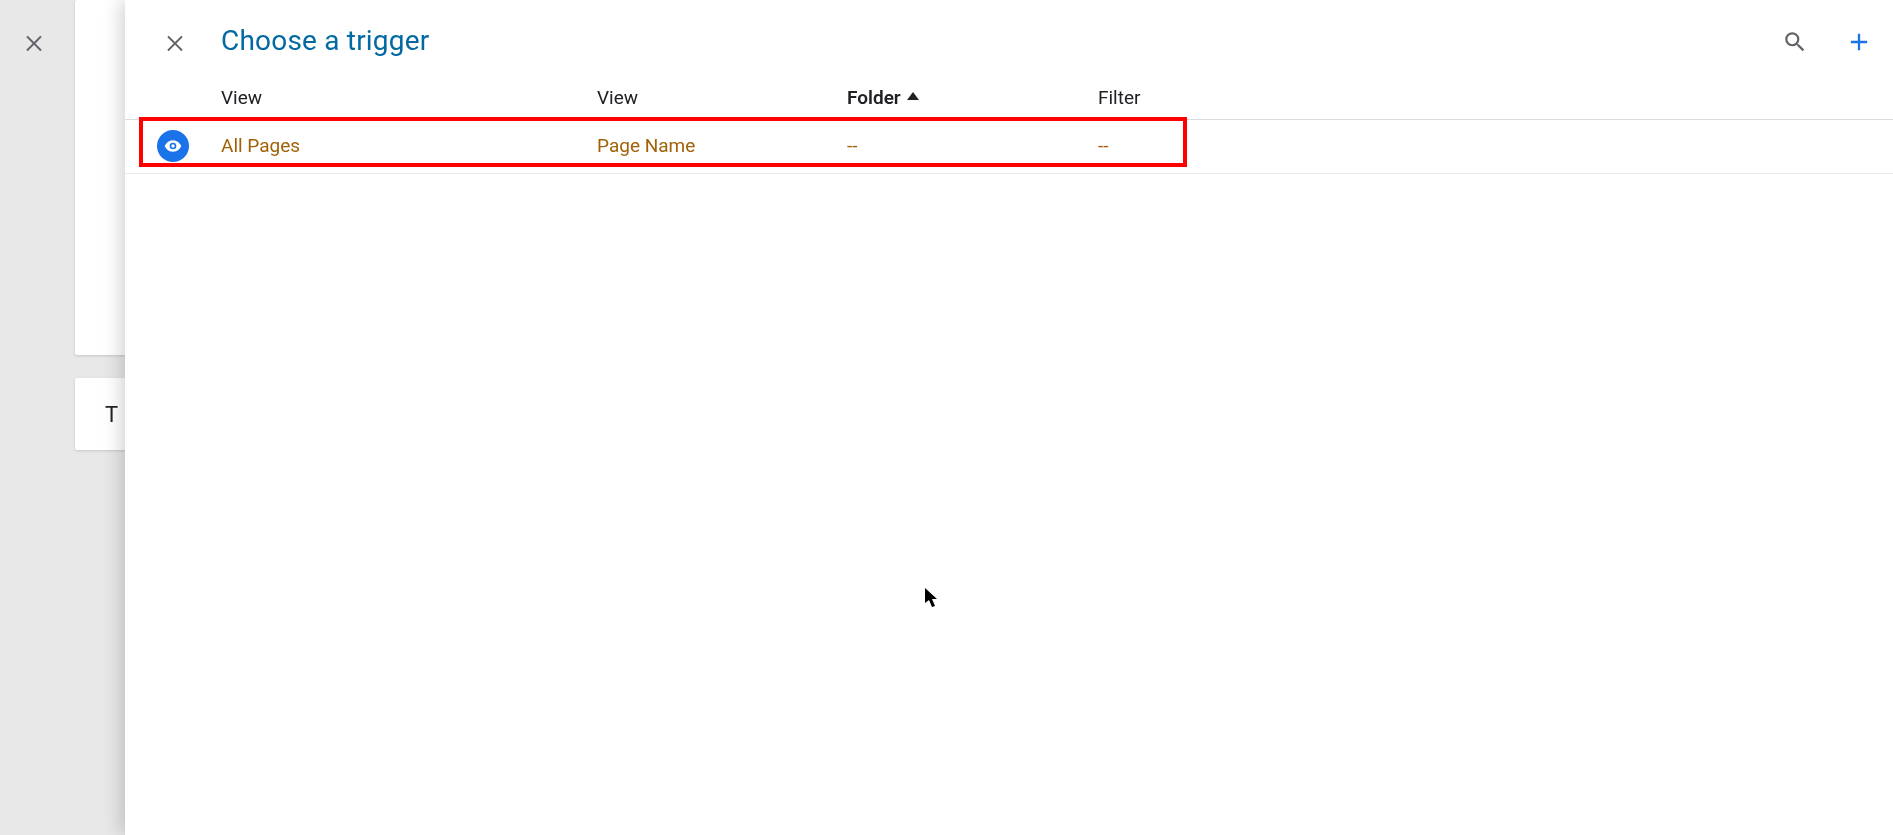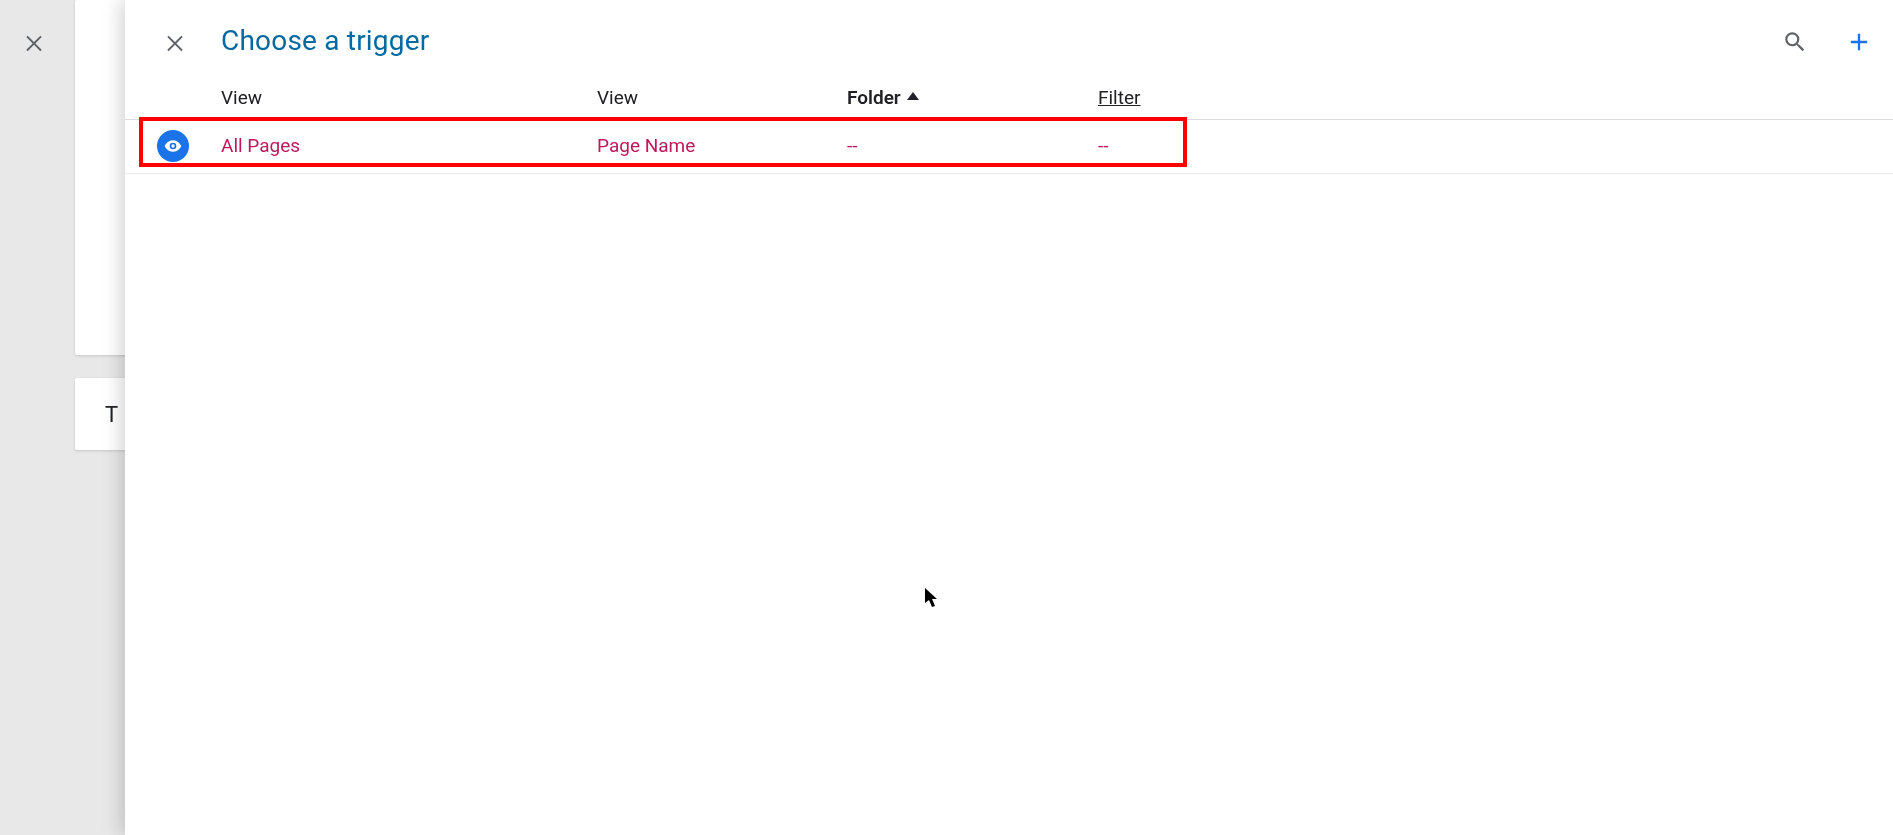--- a/index.html
+++ b/index.html
@@ -107,41 +107,41 @@
     .th {
       position: absolute;
       top: 2px;
       font-size: 19px;
       color: #202124;
       font-weight: 400;
     }
     .th.name   { left: 96px; }
     .th.type   { left: 472px; }
     .th.folder { left: 722px; font-weight: 600; display: flex; align-items: center; gap: 6px; cursor: pointer; }
-    .th.filter { left: 973px; text-decoration: underline; }
+    .th.filter { left: 973px; }
     .sort-arrow {
       width: 0; height: 0;
       border-left: 6px solid transparent;
       border-right: 6px solid transparent;
       border-bottom: 8px solid #202124;
       display: inline-block;
       position: relative; top: -2px;
     }
 
     .row {
       position: relative;
       height: 54px;
       border-bottom: 1px solid #e8eaed;
       cursor: pointer;
     }
     .row .cell {
       position: absolute;
       top: 14px;
       font-size: 19px;
-      color: #be185d;
+      color: #a16207;
     }
     .row .cell.name   { left: 96px; }
     .row .cell.type   { left: 472px; }
     .row .cell.folder { left: 722px; }
     .row .cell.filter { left: 973px; }
 
     .row-icon {
       position: absolute;
       left: 32px; top: 10px;
       width: 32px; height: 32px;

